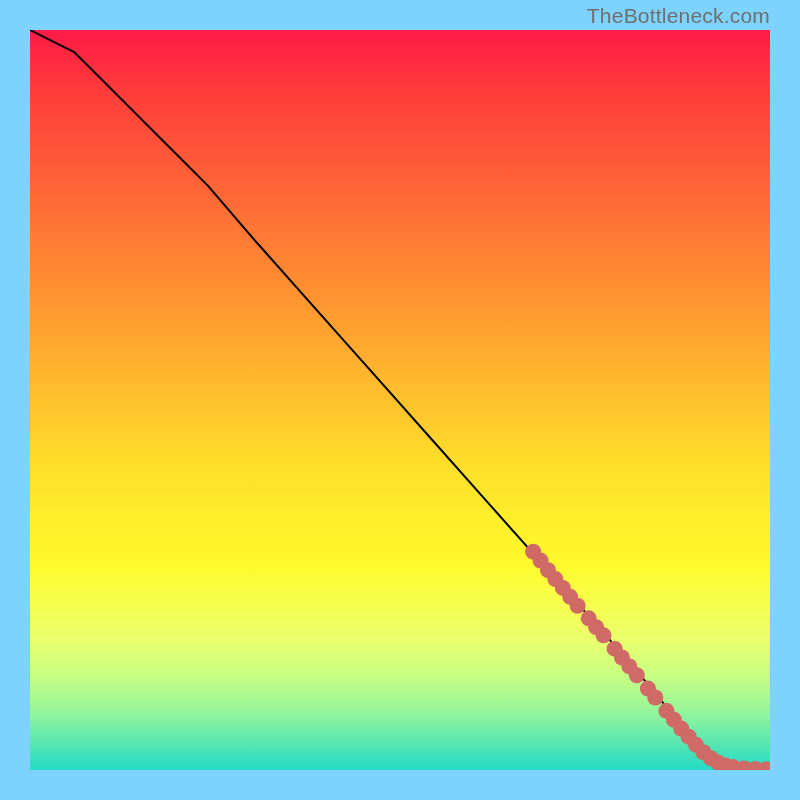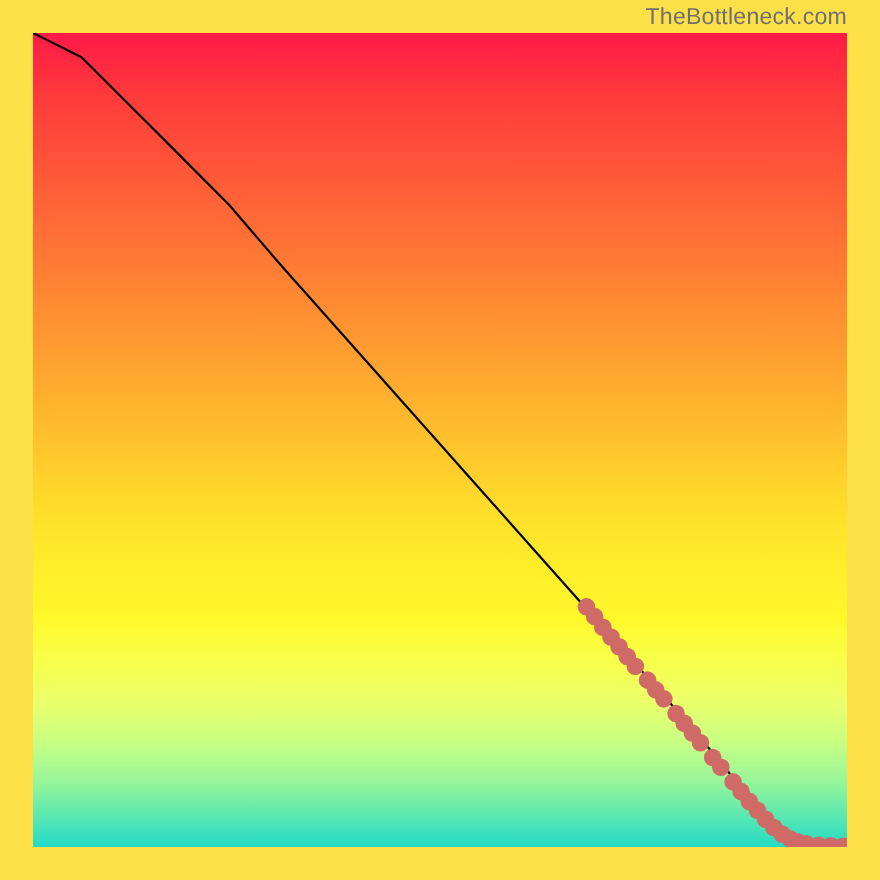--- a/index.html
+++ b/index.html
@@ -10,21 +10,21 @@
     background: #000;
     overflow: hidden;
     font-family: Arial, Helvetica, sans-serif;
   }
   .frame {
     position: absolute;
     left: 0;
     top: 0;
     width: 800px;
     height: 800px;
-    background: #fde047;
+    background: #7dd3fc;
   }
   .plot {
     position: absolute;
     left: 30px;
     top: 30px;
     width: 740px;
     height: 740px;
     
     background: linear-gradient(
       to bottom,

